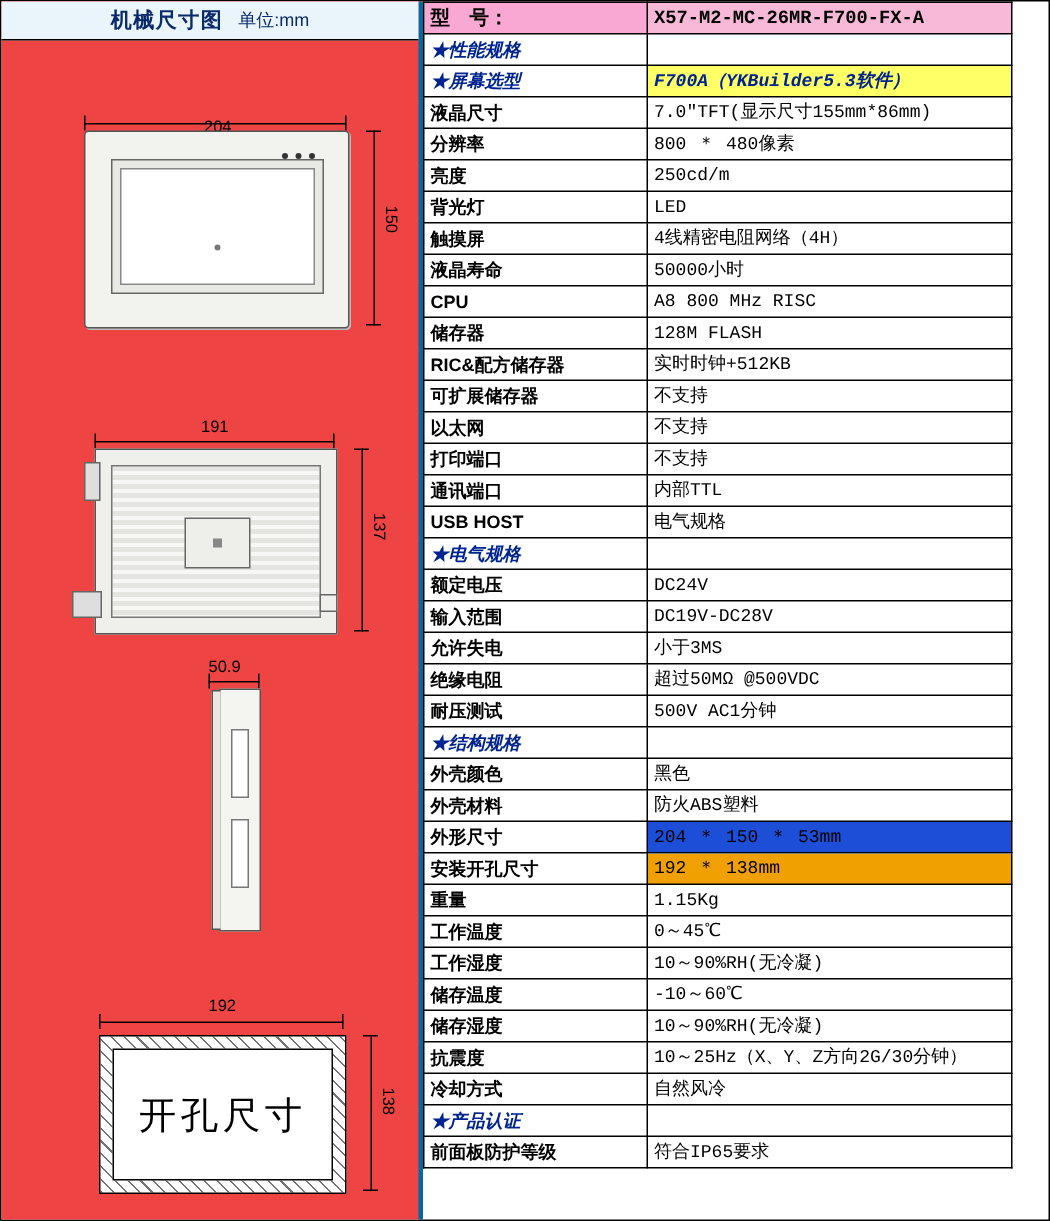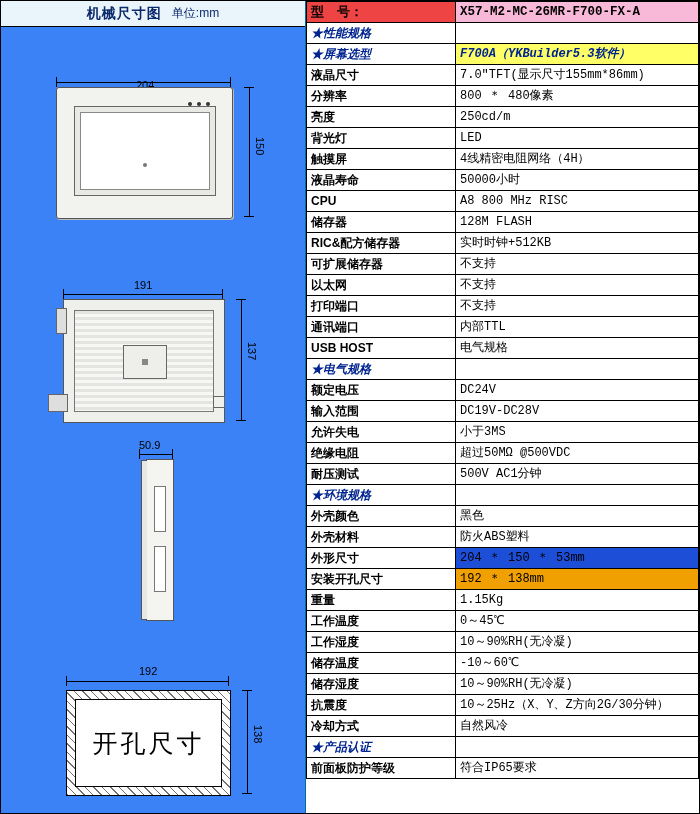--- a/index.html
+++ b/index.html
@@ -18,25 +18,25 @@
   #page {
     position: relative;
     width: 700px;
     height: 814px;
     box-sizing: border-box;
     border: 1px solid #000;
     display: flex;
   }
   
   #left {
-    width: 305px;
+    width: 281px;
     box-sizing: border-box;
-    border-right: 1px solid #0369a1;
+    border-right: 3px solid #0369a1;
     position: relative;
-    background: #3b82f6;
+    background: #ef4444;
   }
   #left-header {
     height: 26px;
     box-sizing: border-box;
     background: #eaf4fb;
     border-bottom: 1px solid #000;
     display: flex;
     align-items: center;
     justify-content: center;
     gap: 10px;
@@ -300,21 +300,21 @@
   }
   td.k {
     width: 140px;
     font-weight: bold;
   }
   td.v {
     font-family: "Liberation Mono", monospace;
     font-size: 11.5px;
   }
   tr.model td.k {
-    background: #ef4444;
+    background: #f9a8d4;
     font-weight: bold;
     font-size: 13px;
   }
   tr.model td.v {
     background: #f8b8d8;
     font-family: "Liberation Mono", monospace;
     font-size: 12.5px;
     font-weight: bold;
   }
   tr.section td {
@@ -504,21 +504,21 @@
           </tr>
           <tr>
             <td class="k">绝缘电阻</td>
             <td class="v">超过50MΩ @500VDC</td>
           </tr>
           <tr>
             <td class="k">耐压测试</td>
             <td class="v">500V AC1分钟</td>
           </tr>
           <tr class="section">
-            <td class="k">★环境规格</td>
+            <td class="k">★结构规格</td>
             <td class="v"></td>
           </tr>
           <tr>
             <td class="k">外壳颜色</td>
             <td class="v">黑色</td>
           </tr>
           <tr>
             <td class="k">外壳材料</td>
             <td class="v">防火ABS塑料</td>
           </tr>

